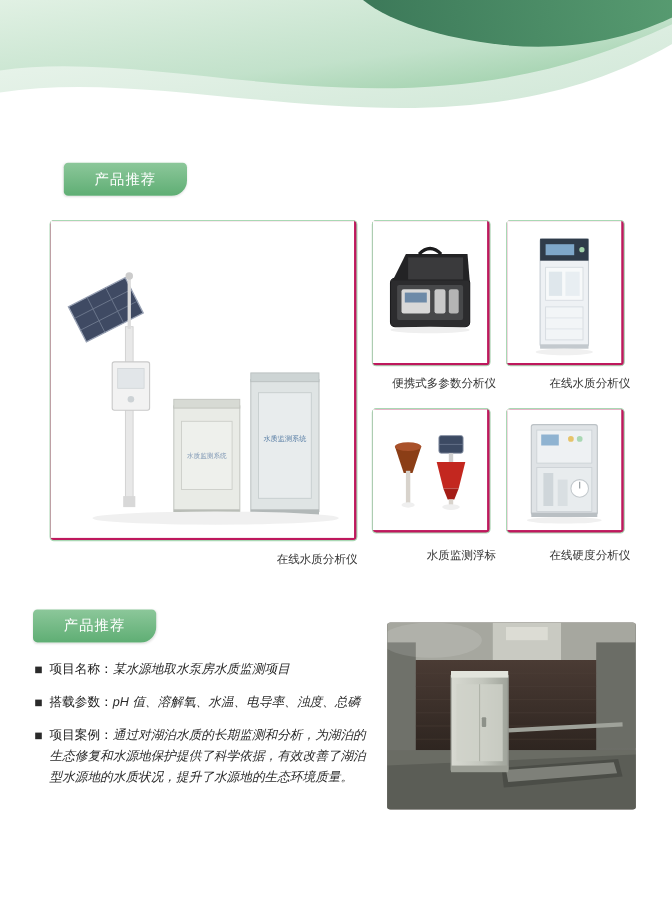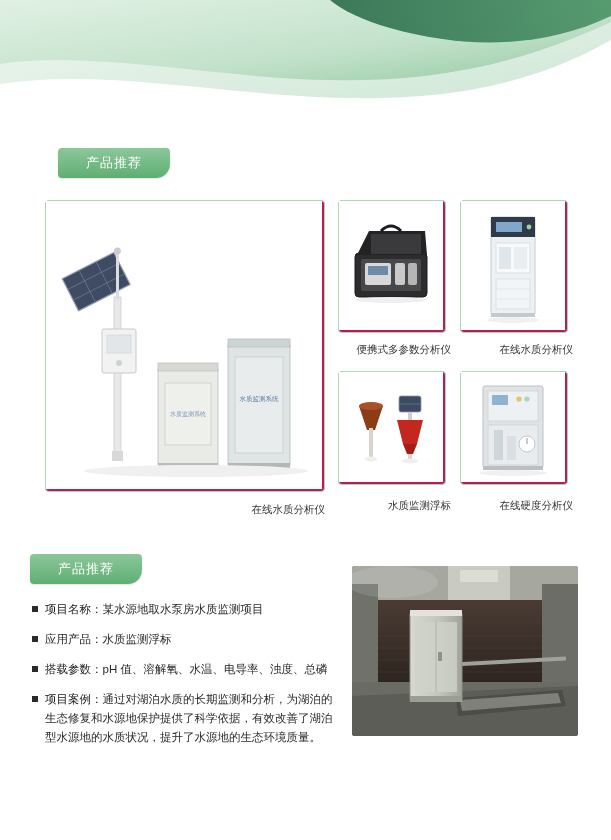--- a/index.html
+++ b/index.html
@@ -88,21 +88,21 @@
   }
   .bullet {
     width: 6px;
     height: 6px;
     background: #2a2a2a;
     margin-top: 6px;
     margin-right: 7px;
     flex: 0 0 auto;
   }
   .case-label { font-weight: normal; color: #1a1a1a; }
-  .case-text  { color: #2a2a2a; }
+  .case-text  { color: #2a2a2a; font-style: italic; }
 
   .case-photo {
     position: absolute;
     left: 352px;
     top: 566px;
     width: 226px;
     height: 170px;
     border-radius: 3px;
     overflow: hidden;
     background: #6d6a63;
@@ -269,24 +269,20 @@
 
 <div class="sec-head b">产品推荐</div>
 
 <div class="case-list">
   <div class="case-item">
     <span class="bullet"></span>
     <span><span class="case-label">项目名称：</span><span class="case-text">某水源地取水泵房水质监测项目</span></span>
   </div>
   <div class="case-item">
     <span class="bullet"></span>
-    <span><span class="case-label">应用产品：</span><span class="case-text">水质监测浮标</span></span>
-  </div>
-  <div class="case-item">
-    <span class="bullet"></span>
     <span><span class="case-label">搭载参数：</span><span class="case-text">pH 值、溶解氧、水温、电导率、浊度、总磷</span></span>
   </div>
   <div class="case-item">
     <span class="bullet"></span>
     <span><span class="case-label">项目案例：</span><span class="case-text">通过对湖泊水质的长期监测和分析，为湖泊的生态修复和水源地保护提供了科学依据，有效改善了湖泊型水源地的水质状况，提升了水源地的生态环境质量。</span></span>
   </div>
 </div>
 
 <div class="case-photo">
   <svg width="226" height="170" viewBox="0 0 226 170">

